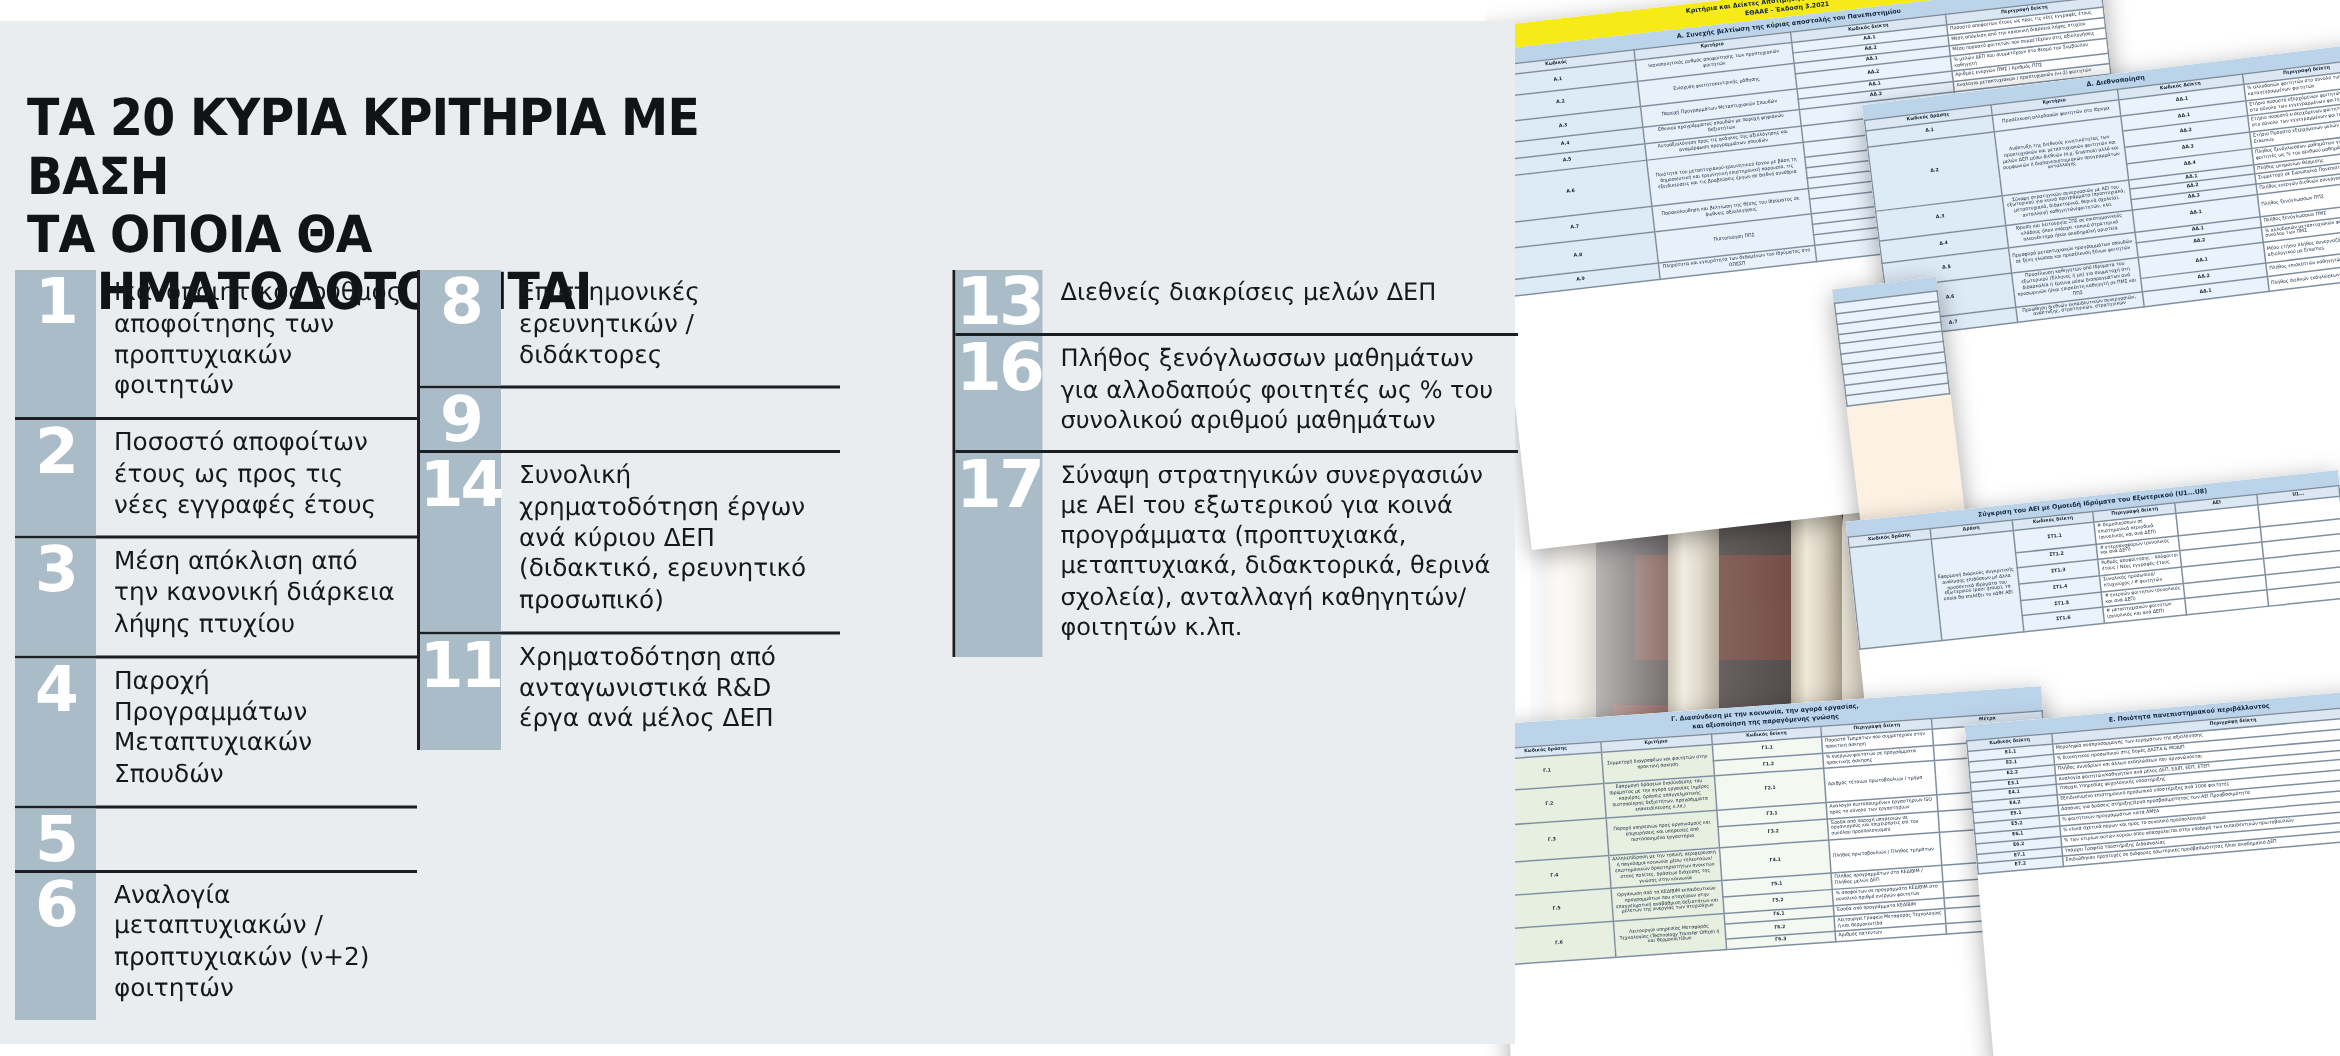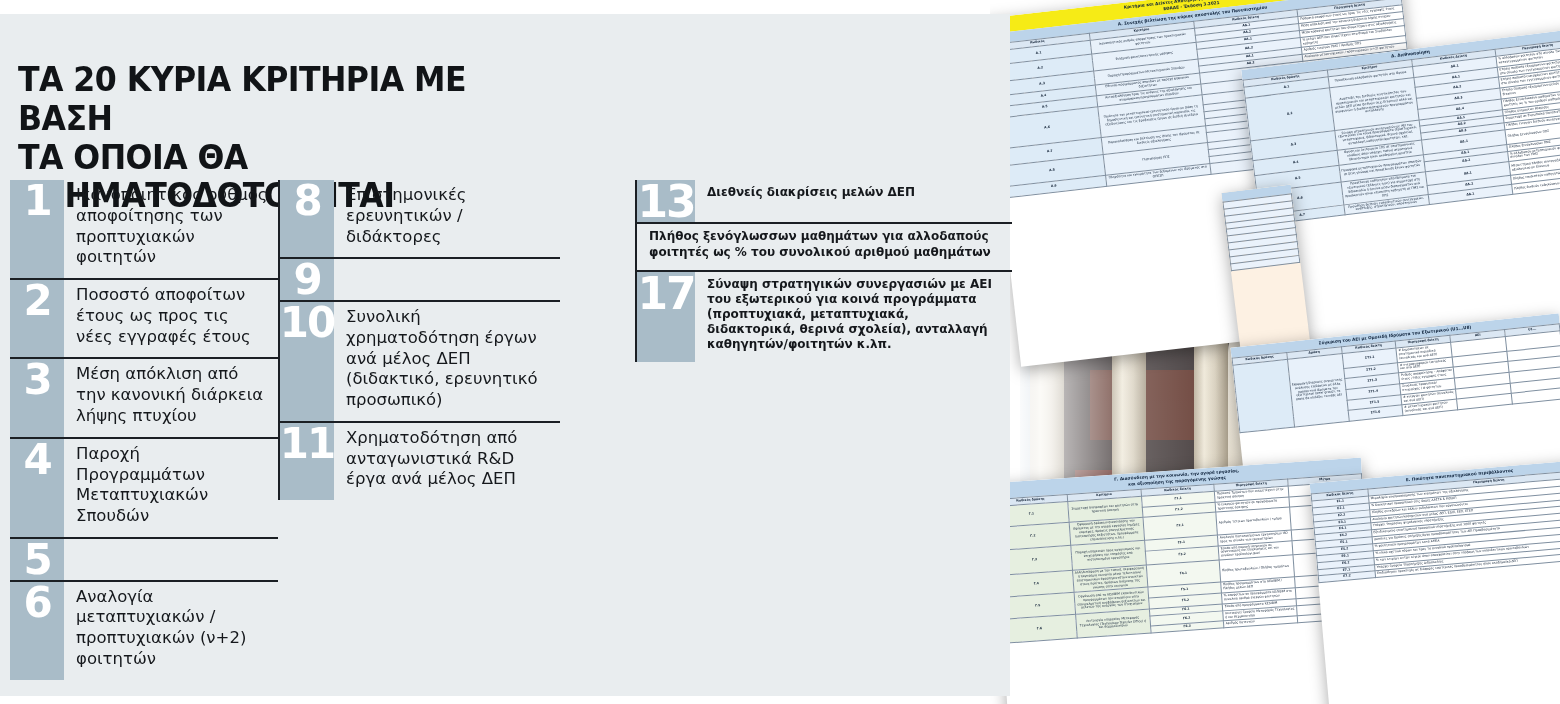--- a/index.html
+++ b/index.html
@@ -101,21 +101,21 @@
     flex:0 0 auto;width:54px;background:#a9bcc8;
     display:flex;align-items:flex-start;justify-content:center;
     color:#ffffff;font-weight:bold;font-size:42px;line-height:.92;
     padding-top:2px;letter-spacing:-2px;
   }
   #col3 .badge{width:58px;font-size:44px;}
   .txt{
     flex:1 1 auto;padding:5px 8px 10px 12px;
     font-size:16.5px;line-height:1.26;color:#15181c;
   }
-  #col3 .txt{font-size:12px;padding-right:14px;font-weight:bold;}
+  #col3 .txt{font-size:16px;padding-right:14px;}
 </style>
 </head>
 <body>
 
 <div class="stage">
 
   <div class="collage">
 
     <div class="photo">
       <div class="ped"></div>
@@ -614,34 +614,35 @@
         </div>
       <div class="col-block" id="col2">
           <div class="item">
             <div class="badge">8</div>
             <div class="txt">Επιστημονικές ερευνητικών / διδάκτορες</div>
           </div>
           <div class="item">
             <div class="badge">9</div>
           </div>
           <div class="item">
-            <div class="badge">10</div>
-            <div class="txt">Συνολική χρηματοδότηση έργων ανά μέλος ΔΕΠ (διδακτικό, ερευνητικό προσωπικό)</div>
+            <div class="badge">14</div>
+            <div class="txt">Συνολική χρηματοδότηση έργων ανά κύριου ΔΕΠ (διδακτικό, ερευνητικό προσωπικό)</div>
           </div>
           <div class="item">
             <div class="badge">11</div>
             <div class="txt">Χρηματοδότηση από ανταγωνιστικά R&amp;D έργα ανά μέλος ΔΕΠ</div>
           </div>
         </div>
       <div class="col-block" id="col3">
           <div class="item">
             <div class="badge">13</div>
             <div class="txt">Διεθνείς διακρίσεις μελών ΔΕΠ</div>
           </div>
           <div class="item">
+            <div class="badge">16</div>
             <div class="txt">Πλήθος ξενόγλωσσων μαθημάτων για αλλοδαπούς φοιτητές ως % του συνολικού αριθμού μαθημάτων</div>
           </div>
           <div class="item">
             <div class="badge">17</div>
             <div class="txt">Σύναψη στρατηγικών συνεργασιών με ΑΕΙ του εξωτερικού για κοινά προγράμματα (προπτυχιακά, μεταπτυχιακά, διδακτορικά, θερινά σχολεία), ανταλλαγή καθηγητών/φοιτητών κ.λπ.</div>
           </div>
         </div>
     </div>
   </div>
 </div>

